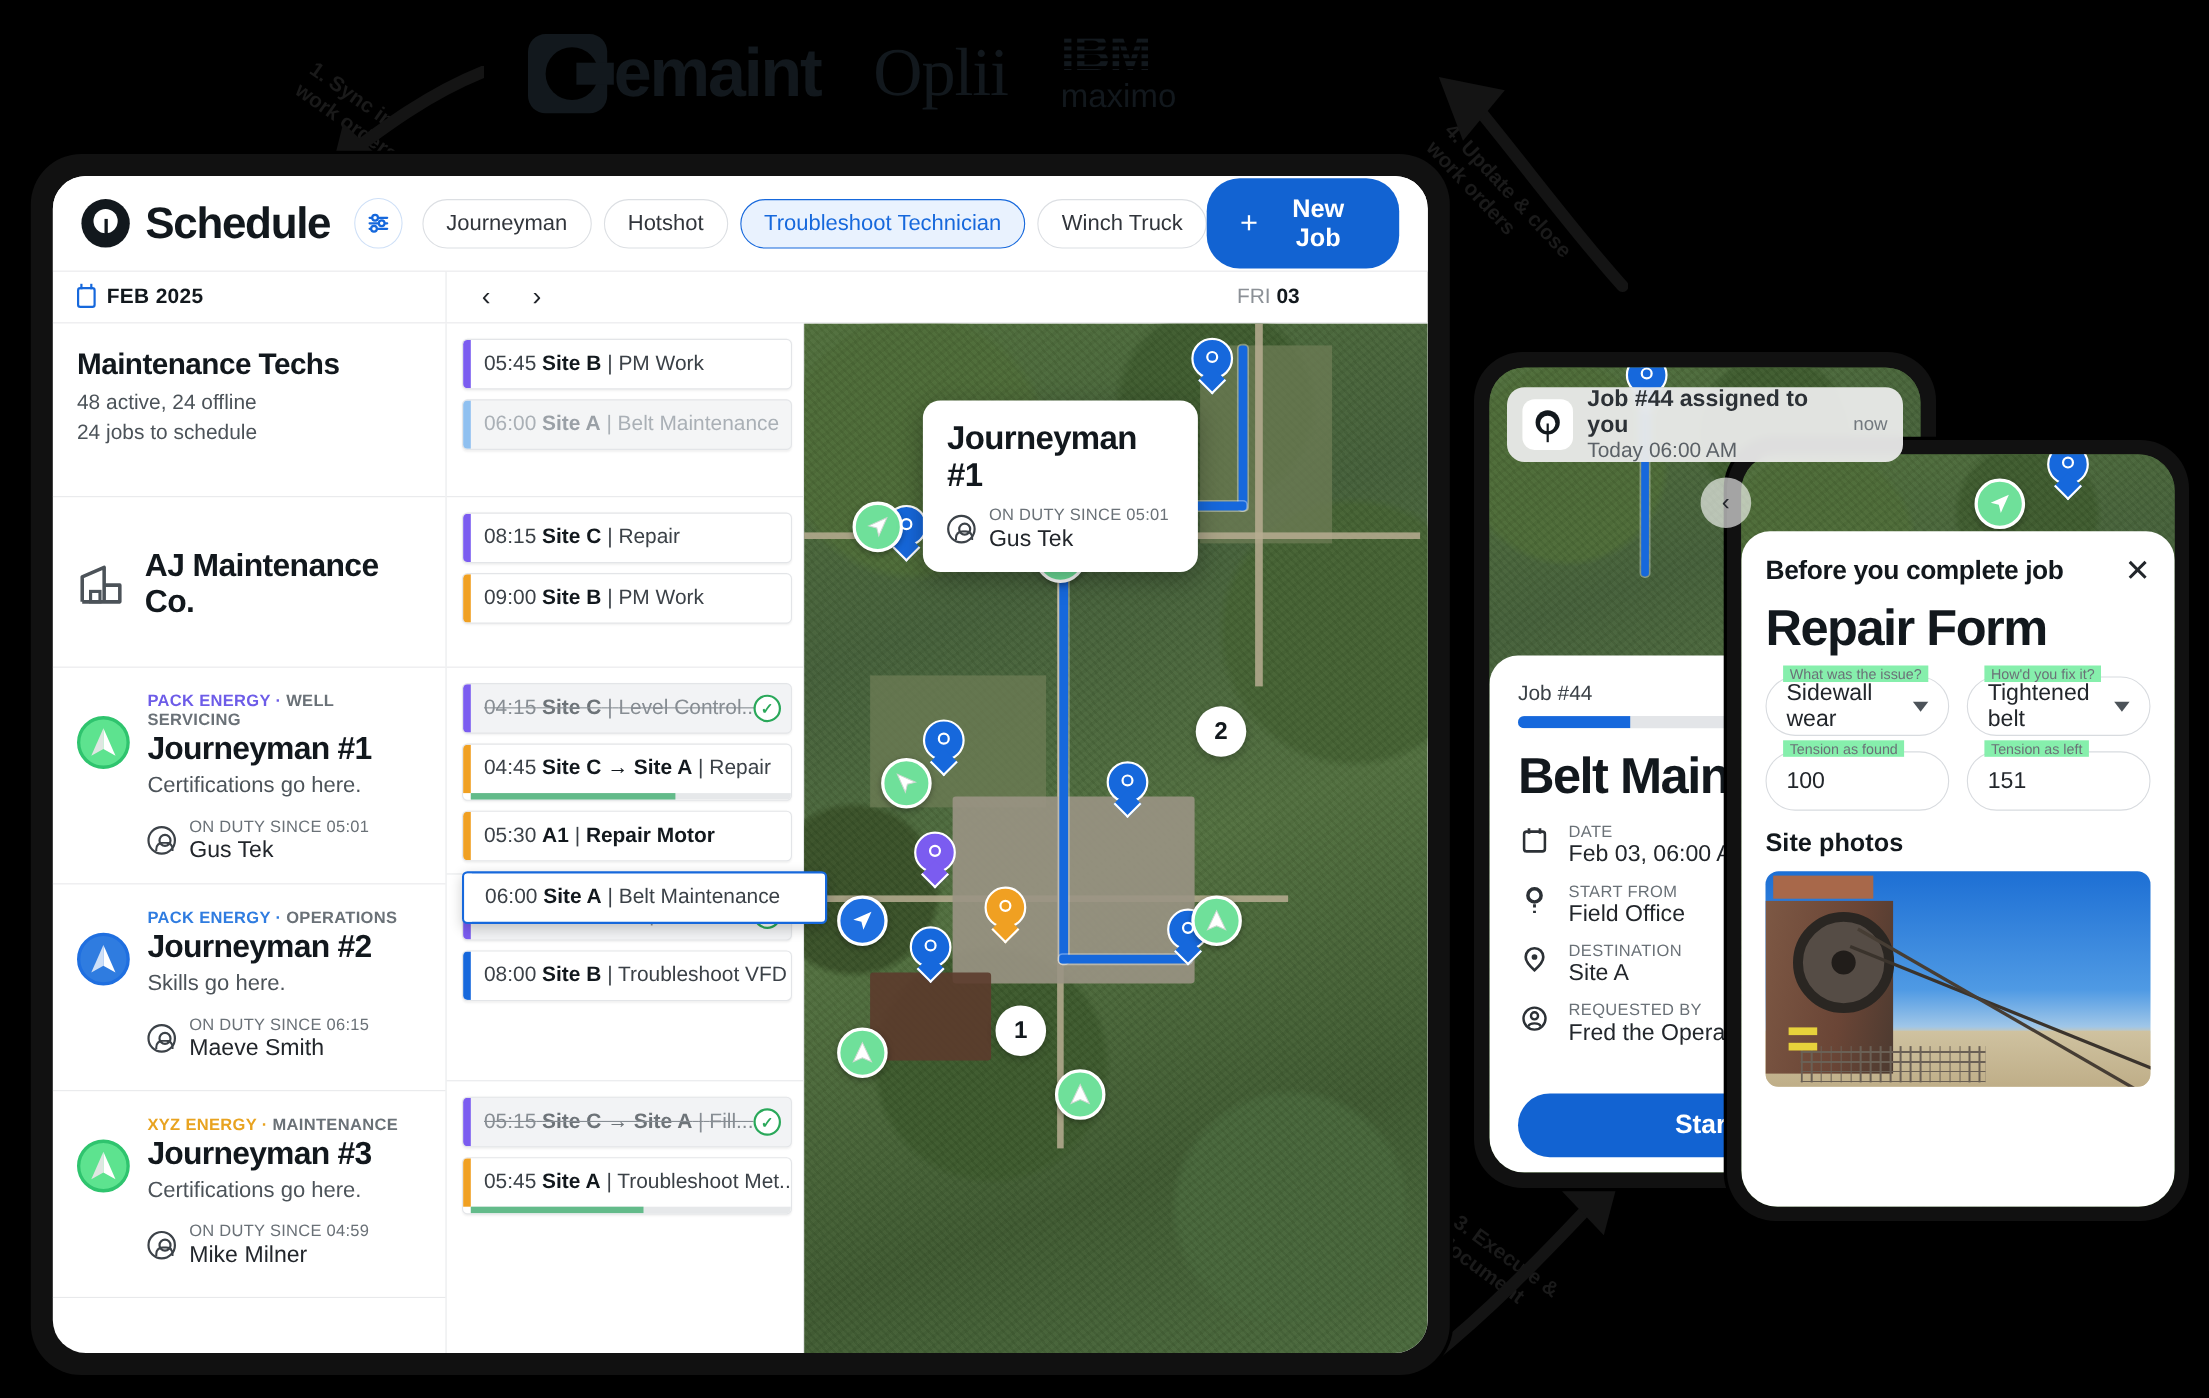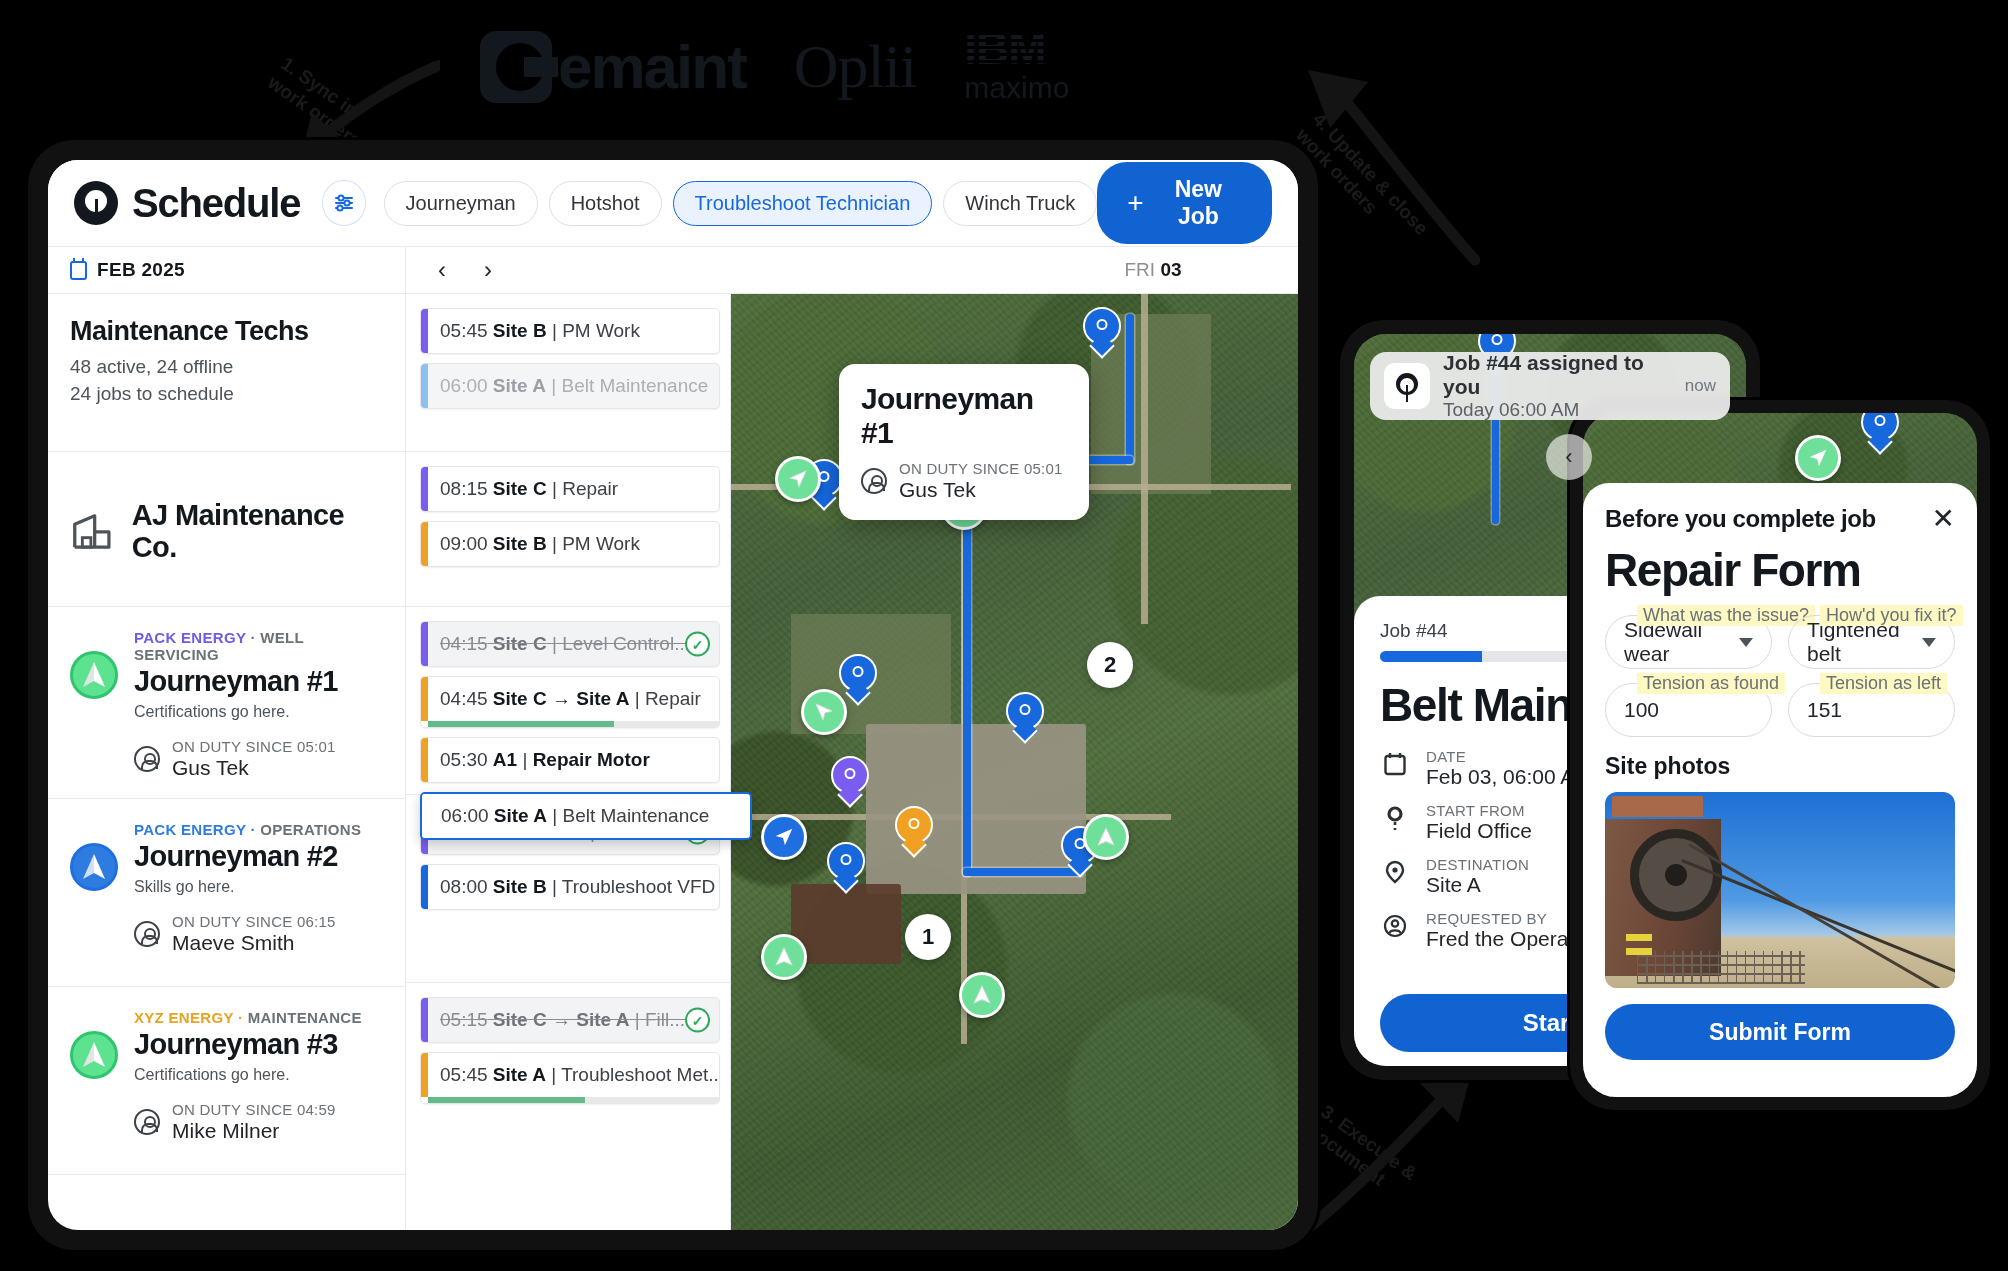--- a/index.html
+++ b/index.html
@@ -103,21 +103,21 @@
   .crew-row.tech { height:auto; min-height:188px; display:flex; gap:16px; }
   .crew-title { font-size:27px; font-weight:800; color:#12181d; letter-spacing:-.5px;
         margin-bottom:7px;}
   .crew-sub { font-size:19px; color:#4c5359; line-height:1.42; }
   .co-name{ font-size:29px; font-weight:800; color:#12181d; letter-spacing:-.6px; line-height:1.12;}
   .avatar { width:48px; height:48px; border-radius:50%; flex:0 0 48px; margin-top:22px;
         display:flex; align-items:center; justify-content:center; }
   .crew-meta { flex:1; min-width:0; }
   .crew-org { font-size:15px; font-weight:700; letter-spacing:.3px; margin-bottom:2px; }
   .crew-name { font-size:29px; font-weight:800; color:#12181d; letter-spacing:-.7px; }
-  .crew-note { font-size:16px; color:#4c5359; margin-top:5px; }
+  .crew-note { font-size:20px; color:#4c5359; margin-top:5px; }
   .duty { display:flex; align-items:center; gap:12px; margin-top:17px; }
   .duty-ico { width:26px;height:26px;border:2px solid #3c4248;border-radius:50%;
         position:relative; flex:0 0 26px;}
   .duty-ico:before{content:"";position:absolute;left:8px;top:5px;width:8px;height:8px;
         border:2px solid #3c4248;border-radius:50%;}
   .duty-ico:after{content:"";position:absolute;left:4.5px;bottom:1px;width:13px;height:7px;
         border:2px solid #3c4248;border-bottom:none;border-radius:7px 7px 0 0;}
   .duty-label { font-size:15px; color:#6a7177; letter-spacing:.25px; }
   .duty-name { font-size:21px; color:#22262b; margin-top:1px; }
 
@@ -243,22 +243,22 @@
   .form-sheet { position:absolute; left:0; right:0; bottom:0; top:70px; background:#fff;
         border-radius:26px 26px 26px 26px; padding:22px 22px 18px 22px; }
   .fs-head { display:flex; align-items:center; }
   .fs-pre { font-size:24px; font-weight:800; color:#12181d; letter-spacing:-.4px; }
   .fs-x { margin-left:auto; font-size:28px; color:#22262b; line-height:.8; cursor:pointer; }
   .fs-title { font-size:46px; font-weight:800; color:#12181d; letter-spacing:-1.4px;
         margin:10px 0 18px 0; }
   .frow { display:flex; gap:16px; margin-bottom:14px; }
   .field { flex:1; position:relative; border:1.4px solid #d8dbdf; border-radius:30px;
         height:54px; display:flex; align-items:center; padding:0 18px; }
-  .field .lab { position:absolute; top:-11px; left:31px; background:#fef9c3; padding:0 6px;
-        font-size:18px; color:#6a7177; white-space:nowrap; }
+  .field .lab { position:absolute; top:-11px; left:15px; background:#86efac; padding:0 6px;
+        font-size:13px; color:#6a7177; white-space:nowrap; }
   .field .val { font-size:21px; color:#22262b; }
   .field .caret { margin-left:auto; width:0;height:0;border-left:7px solid transparent;
         border-right:7px solid transparent;border-top:9px solid #4c5359; }
   .sp-title { font-size:23px; font-weight:800; color:#12181d; margin:16px 0 12px 0; }
   .photo { height:196px; border-radius:12px; overflow:hidden; position:relative;
         background:linear-gradient(#1d6fd4 0%, #4f9ae4 55%, #9fc6e8 72%, #d6c9a6 76%, #cdbe9c 100%); }
   .photo .ground { position:absolute; left:0; right:0; bottom:0; height:26%;
         background:linear-gradient(#cfc2a0,#bfae88); }
   .photo .mach { position:absolute; left:0; bottom:6%; width:33%; height:80%;
         background:linear-gradient(100deg,#7d5844,#6a4536 60%,#4c3a30); }
@@ -845,18 +845,17 @@
           <div class="mach"></div>
           <div class="beam"></div>
           <div class="wheel"></div>
           <div class="cable"></div>
           <div class="cable2"></div>
           <div class="fence"></div>
           <div class="tag"></div>
           <div class="tag2"></div>
         </div>
 
-        <button class="submit-btn">Submit Form</button>
       </div>
     </div>
   </div>
 
 </div>
 
 </body></html>

